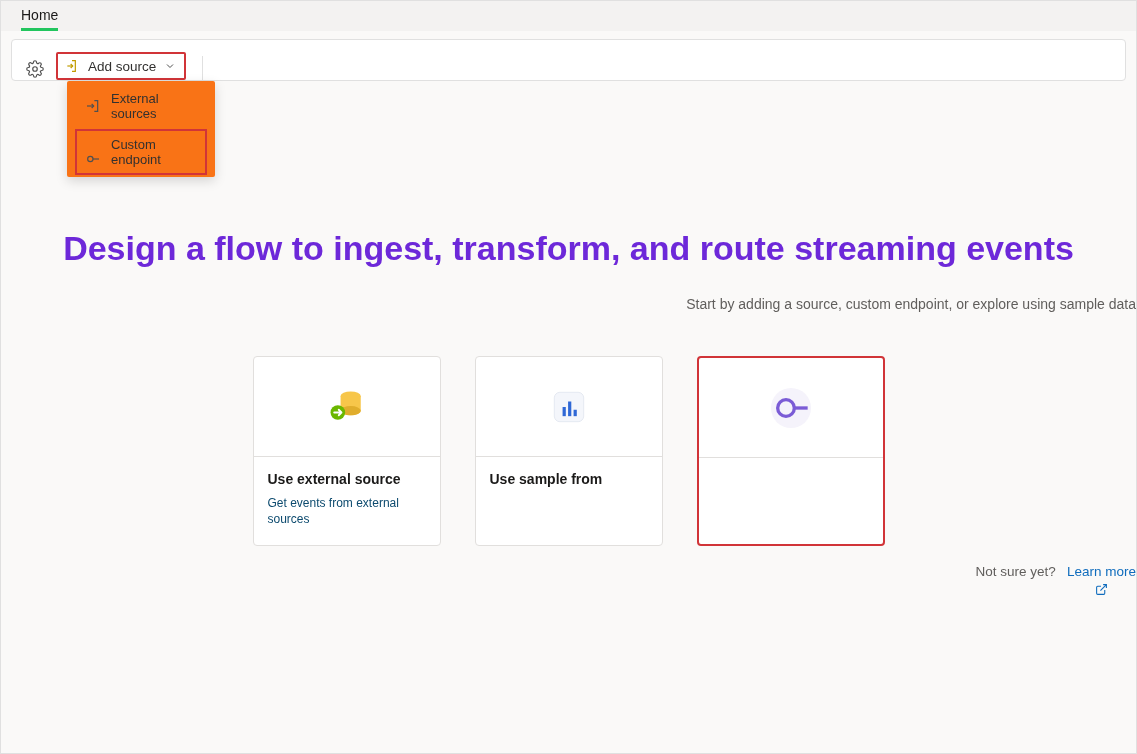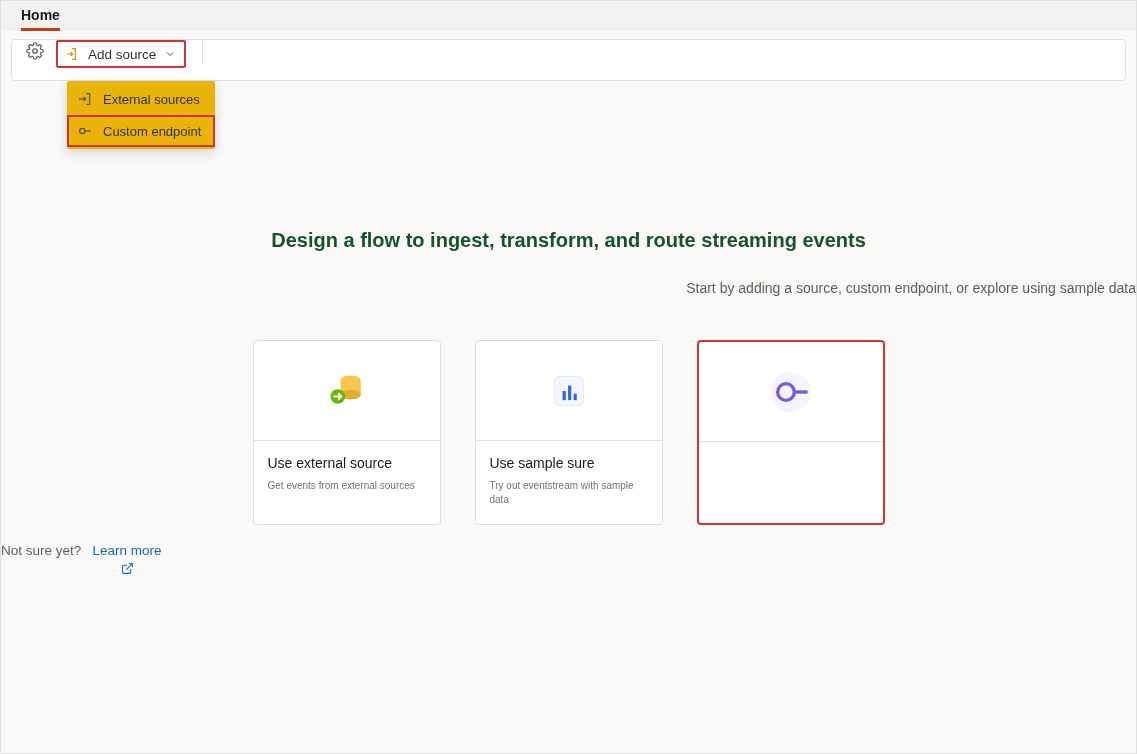--- a/index.html
+++ b/index.html
@@ -14,34 +14,34 @@
     }
     .tab-bar {
       height: 30px;
       background: #f3f2f1;
       display: flex;
       align-items: flex-end;
       padding-left: 20px;
     }
     .tab {
       font-size: 14px;
-      font-weight: 700;
+      font-weight: 400;
       color: #1b1a19;
       padding: 5px 0 5px 0;
-      border-bottom: 3px solid #c2410c;
+      border-bottom: 3px solid #22c55e;
       cursor: pointer;
     }
     .toolbar {
       height: 42px;
       background: #ffffff;
       border: 1px solid #e0e0e0;
       border-radius: 4px;
       margin: 8px 10px 0 10px;
       display: flex;
-      align-items: flex-start;
+      align-items: flex-end;
       padding-left: 12px;
       gap: 10px;
     }
     .gear-icon-wrap {
       width: 22px; height: 22px;
       display:flex; align-items:center; justify-content:center;
     }
     .add-source-btn {
       display: flex;
       align-items: center;
@@ -59,24 +59,24 @@
       width: 1px;
       height: 24px;
       background: #e0e0e0;
       margin-left: 6px;
     }
     .dropdown {
       position: absolute;
       top: 80px;
       left: 66px;
       width: 148px;
-      background: #eab308;
+      background: #f97316;
       box-shadow: 0 4px 12px rgba(0,0,0,0.15);
       border-radius: 2px;
-      padding: 2px 0;
+      padding: 2px 8px;
     }
     .dropdown-item {
       display: flex;
       align-items: center;
       gap: 10px;
       padding: 8px 10px;
       font-size: 13px;
       color: #323130;
       cursor: pointer;
     }
@@ -87,23 +87,23 @@
     }
     .dropdown-item .ic {
       width: 16px; height:16px; display:flex; align-items:center; justify-content:center;
       color:#505050;
     }
     .main {
       text-align: center;
       margin-top: 148px;
     }
     .headline {
-      font-size: 20px;
+      font-size: 34px;
       font-weight: 600;
-      color: #14532d;
+      color: #6d28d9;
       margin-bottom: 28px;
     }
     .subhead {
       font-size: 14px;
       color: #605e5c;
       text-align: right;
     }
     .cards {
       display: flex;
       justify-content: center;
@@ -124,34 +124,34 @@
     .card .thumb {
       height: 100px;
       display:flex; align-items:center; justify-content:center;
       border-bottom: 1px solid #e1dfdd;
     }
     .card .body {
       padding: 14px 14px 18px 14px;
     }
     .card-title {
       font-size: 14px;
-      font-weight: 400;
+      font-weight: 700;
       color: #1b1a19;
       margin-bottom: 8px;
     }
     .card-desc {
-      font-size: 10px;
-      color: #737373;
+      font-size: 12px;
+      color: #0c4a6e;
       line-height: 1.35;
     }
     .footer-note {
       margin-top: 18px;
       font-size: 13.5px;
       color: #605e5c;
-      text-align:left;
+      text-align:right;
     }
     .learn-link {
       color: #0f6cbd;
       cursor: pointer;
       display:inline-flex; align-items:center; gap:4px;flex-direction:column;
     }
     
     .thumb svg { width: 44px; height: 44px; }
     .endpoint-circle {
       width:40px; height:40px; border-radius:50%; background:#f5f3fb; display:flex; align-items:center; justify-content:center;
@@ -234,22 +234,21 @@
     <div class="card">
       <div class="thumb">
         <svg viewBox="0 0 48 48">
           <rect x="8" y="8" width="32" height="32" rx="6" fill="#f4f6fb" stroke="#e3e7f0"></rect>
           <rect x="17" y="24" width="3.5" height="10" fill="#2f68d6"></rect>
           <rect x="23" y="18" width="3.5" height="16" fill="#2f68d6"></rect>
           <rect x="29" y="27" width="3.5" height="7" fill="#2f68d6"></rect>
         </svg>
       </div>
       <div class="body">
-        <div class="card-title">Use sample sure</div>
-        <div class="card-desc">Try out eventstream with sample data</div>
+        <div class="card-title">Use sample from</div>
       </div>
     </div>
 
     <div class="card highlighted">
       <div class="thumb">
         <div class="endpoint-circle">
           <svg width="22" height="22" viewBox="0 0 24 24" fill="none" stroke="#7b5cd6" stroke-width="2">
             <circle cx="9" cy="12" r="5"></circle>
             <line x1="14" y1="12" x2="22" y2="12"></line>
           </svg>

